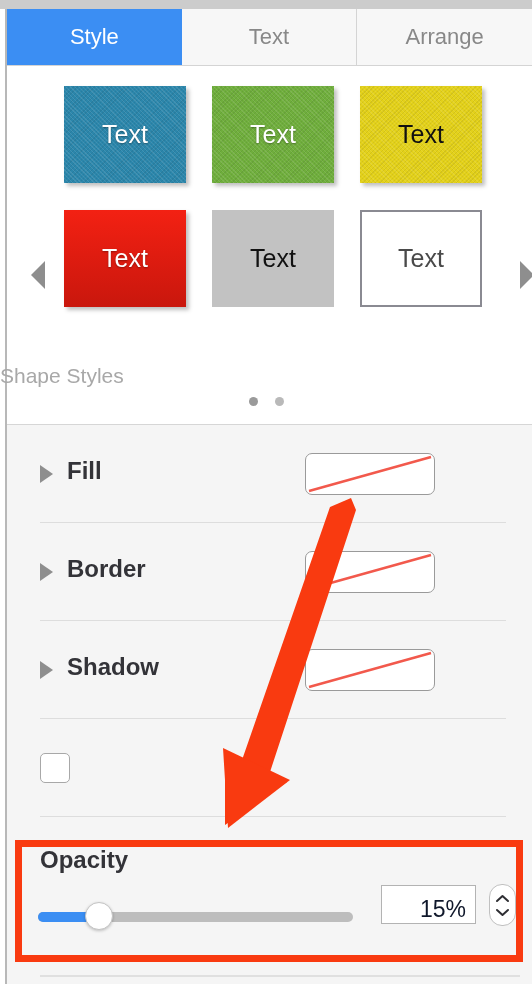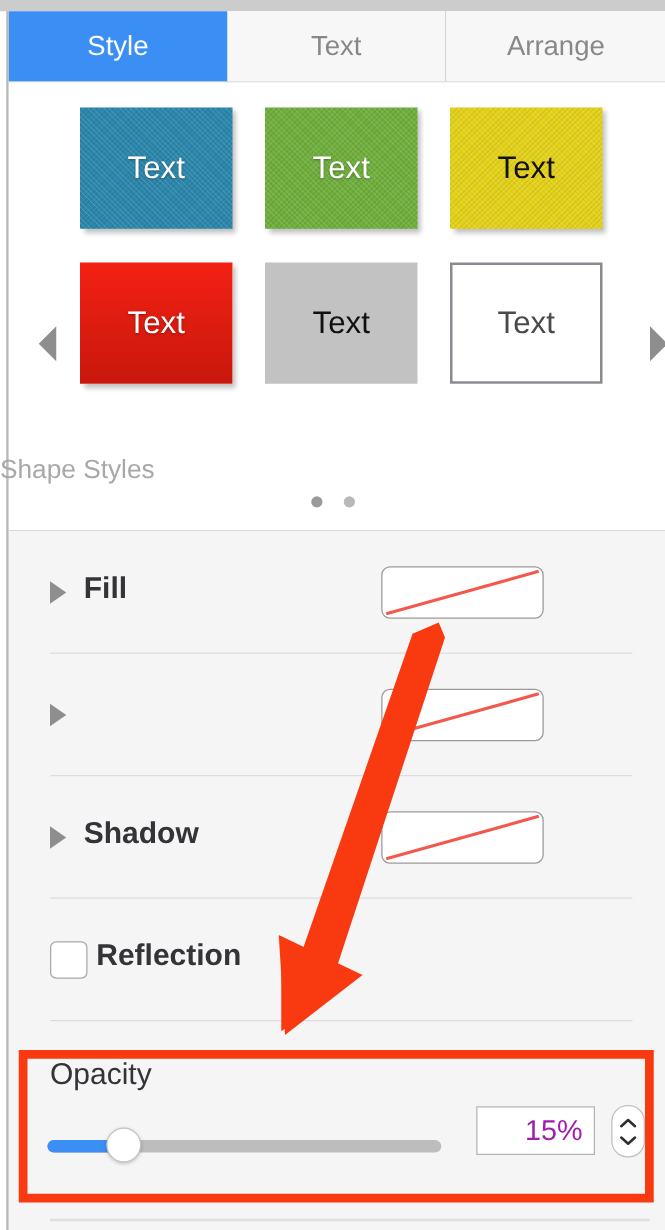--- a/index.html
+++ b/index.html
@@ -258,21 +258,21 @@
   
   .opacity-section {
     position: absolute;
     left: 0; top: 394px;
     width: 525px; height: 137px;
   }
   .opacity-label {
     position: absolute;
     left: 33px; top: 27px;
     font-size: 24px;
-    font-weight: normal;
+    font-weight: bold;
     color: #333338;
     user-select: none;
   }
   .slider {
     position: absolute;
     left: 31px; top: 93px;
     width: 315px; height: 10px;
     cursor: default;
   }
   .slider .track {
@@ -301,25 +301,25 @@
   }
 
   .opacity-field {
     position: absolute;
     left: 381px; top: 885px;
     width: 95px; height: 39px;
     background: #ffffff;
     border: 1px solid #b3b3b3;
     box-sizing: border-box;
     display: flex;
-    align-items: center;
+    align-items: flex-end;
     justify-content: flex-end;
     padding-right: 9px;
     font-size: 23px;
-    color: #a21caf;
+    color: #0f172a;
     cursor: text;
   }
   .stepper {
     position: absolute;
     left: 489px; top: 884px;
     width: 27px; height: 42px;
     background: #ffffff;
     border: 1px solid #c0c0c0;
     border-radius: 13px;
     box-sizing: border-box;
@@ -417,20 +417,21 @@
       <div class="color-well">
         <svg width="128" height="40" viewBox="0 0 128 40">
           <line x1="3" y1="37" x2="125" y2="3" stroke="#f2594c" stroke-width="2.5"></line>
         </svg>
       </div>
       <div class="sep"></div>
     </div>
 
     <div class="row row-border">
       <div class="disclosure"></div>
+      <div class="row-label">Border</div>
       <div class="color-well">
         <svg width="128" height="40" viewBox="0 0 128 40">
           <line x1="3" y1="37" x2="125" y2="3" stroke="#f2594c" stroke-width="2.5"></line>
         </svg>
       </div>
       <div class="sep"></div>
     </div>
 
     <div class="row row-shadow">
       <div class="disclosure"></div>
@@ -438,21 +439,20 @@
       <div class="color-well">
         <svg width="128" height="40" viewBox="0 0 128 40">
           <line x1="3" y1="37" x2="125" y2="3" stroke="#f2594c" stroke-width="2.5"></line>
         </svg>
       </div>
       <div class="sep"></div>
     </div>
 
     <div class="row row-reflect">
       <div class="checkbox"></div>
-      <div class="row-label">Reflection</div>
       <div class="sep"></div>
     </div>
 
     <div class="opacity-section">
       <div class="opacity-label">Opacity</div>
       <div class="slider">
         <div class="track"></div>
         <div class="fill"></div>
         <div class="knob"></div>
       </div>

